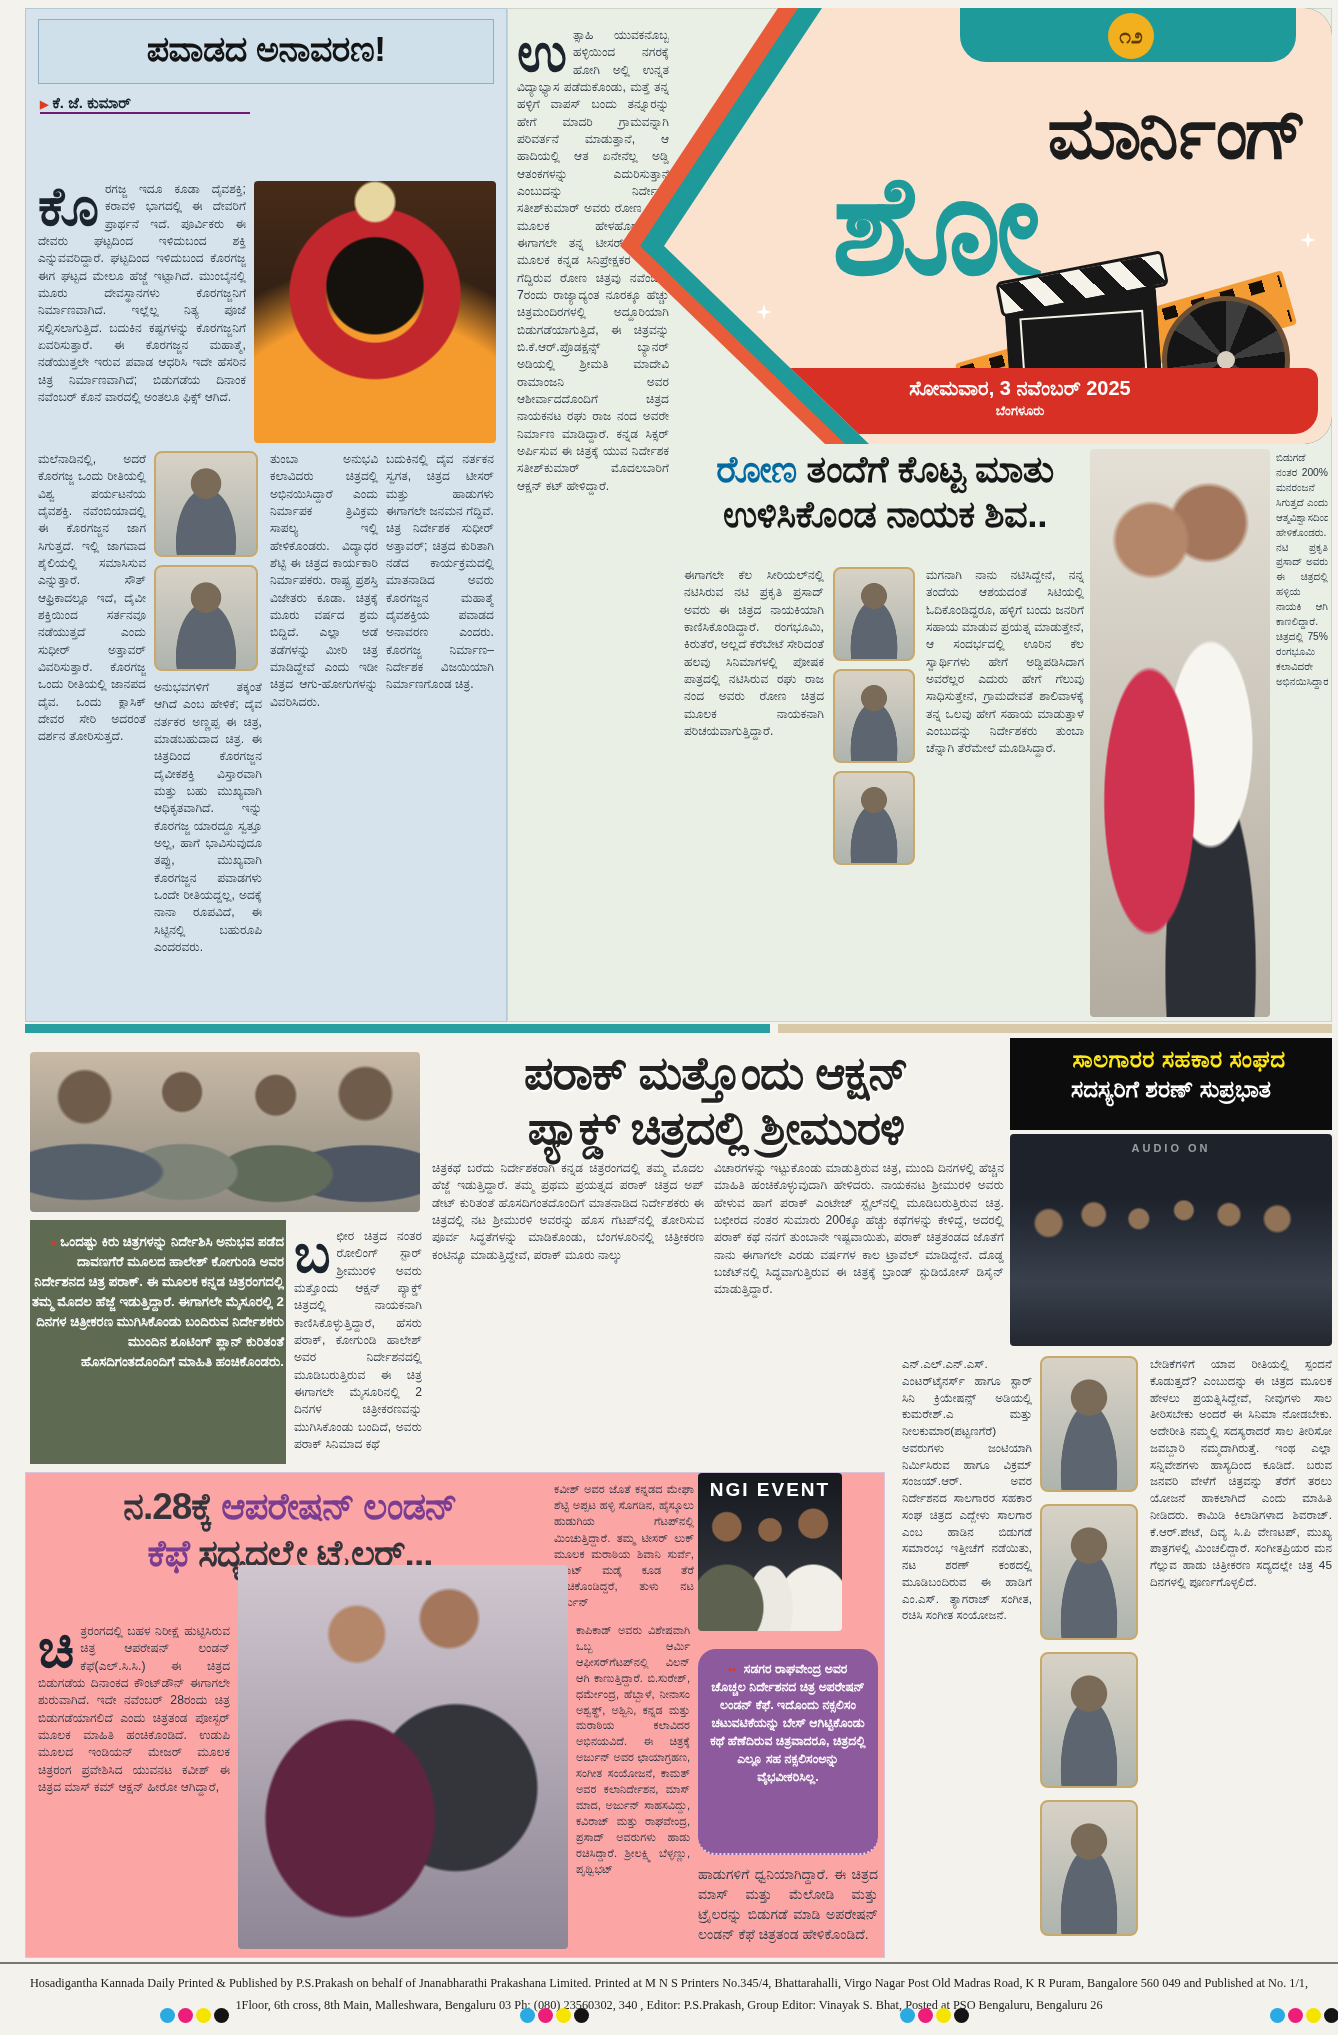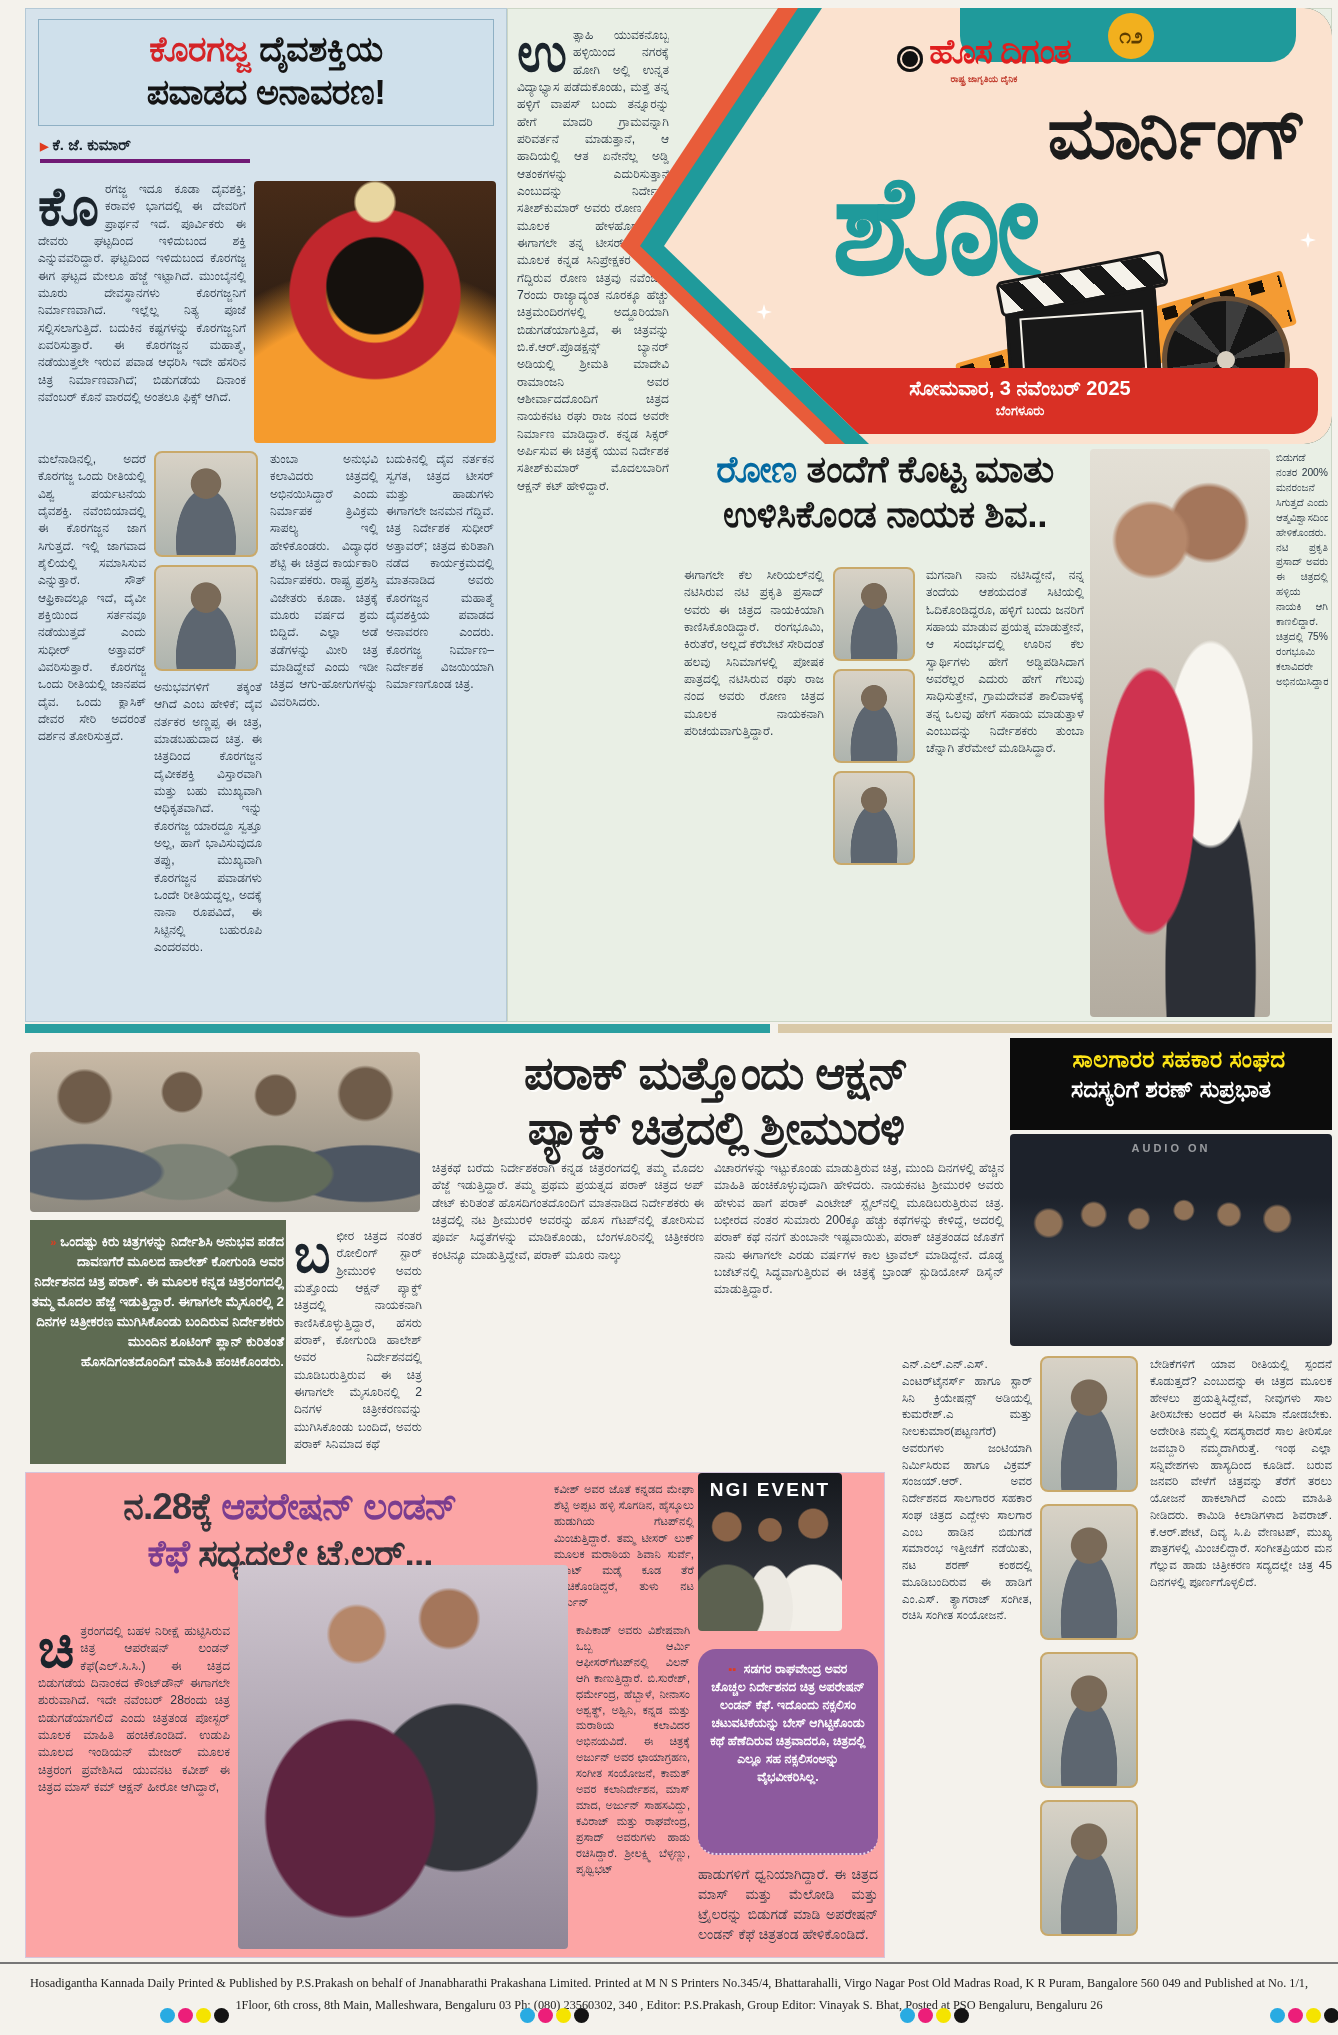--- a/index.html
+++ b/index.html
@@ -46,21 +46,21 @@
       radial-gradient(circle at 50% 40%, #15110d 0 24%, transparent 25%),
       radial-gradient(circle at 50% 43%, transparent 0 25%, #c1272d 26% 44%, transparent 45%),
       radial-gradient(circle at 50% 125%, #f59b2d 0 55%, rgba(245,155,45,0) 70%),
       linear-gradient(#472b18,#1a1410); }
 
   
   #kg-panel { left:25px; top:8px; width:482px; height:1014px; background:#d6e3ec; border:1px solid #b4c9d6; }
   #kg-headbox { margin:10px 12px 0; background:#cfe0eb; border:1px solid #8fb0c4; text-align:center; padding:8px 4px 12px; }
   .kg-h { font-size:35px; font-weight:800; color:#141414; line-height:1.22; letter-spacing:-.5px; }
   .accent-red { color:#d42427; }
-  #kg-byline { margin:10px 14px 0; width:210px; border-bottom:4px solid #701a75; padding-bottom:5px; font-weight:700; font-size:15px; color:#16202a; }
+  #kg-byline { margin:10px 14px 0; width:210px; border-bottom:2px solid #701a75; font-weight:700; font-size:15px; color:#16202a; }
   .marker { color:#e03b1e; font-size:11px; margin-right:4px; }
   #kg-row1 { position:absolute; left:12px; top:172px; width:458px; height:262px; display:flex; gap:8px; }
   #kg-intro { width:208px; height:262px; }
   #kg-deity { flex:1; }
   #kg-row2 { position:absolute; left:12px; top:442px; width:458px; height:560px; display:flex; gap:8px; }
   .kg-col { width:108px; height:100%; }
   .kg-port { width:104px; height:106px; margin-bottom:8px; }
 
   
   #rona-region { left:507px; top:8px; width:825px; height:1014px; background:#e9efe5; border:1px solid #ccd6c6; }
@@ -147,21 +147,20 @@
   .dot { width:15px; height:15px; border-radius:50%; }
   .dot.c{background:#29abe2}.dot.m{background:#ec1e79}.dot.y{background:#f5e400}.dot.k{background:#141414}
 </style>
 </head>
 <body>
 
 <div id="page">
 
   <div class="abs" id="kg-panel">
     <div id="kg-headbox">
-      <div class="kg-h"><span class="accent-red">ಕೊರಗಜ್ಜ</span><span> ದೈವಶಕ್ತಿಯ</span></div>
       <div class="kg-h">ಪವಾಡದ ಅನಾವರಣ!</div>
     </div>
     <div id="kg-byline"><span class="marker">▶</span><span>ಕೆ. ಜೆ. ಕುಮಾರ್</span></div>
     <div id="kg-row1">
       <div id="kg-intro" class="body-txt"><span class="dropcap">ಕೊ</span><span>ರಗಜ್ಜ ಇದೂ ಕೂಡಾ ದೈವಶಕ್ತಿ; ಕರಾವಳಿ ಭಾಗದಲ್ಲಿ ಈ ದೇವರಿಗೆ ಪ್ರಾರ್ಥನೆ ಇದೆ. ಪೂರ್ವಿಕರು ಈ ದೇವರು ಘಟ್ಟದಿಂದ ಇಳಿದುಬಂದ ಶಕ್ತಿ ಎನ್ನುವವರಿದ್ದಾರೆ. ಘಟ್ಟದಿಂದ ಇಳಿದುಬಂದ ಕೊರಗಜ್ಜ ಈಗ ಘಟ್ಟದ ಮೇಲೂ ಹೆಜ್ಜೆ ಇಟ್ಟಾಗಿದೆ. ಮುಂಬೈನಲ್ಲಿ ಮೂರು ದೇವಸ್ಥಾನಗಳು ಕೊರಗಜ್ಜನಿಗೆ ನಿರ್ಮಾಣವಾಗಿದೆ. ಇಲ್ಲೆಲ್ಲ ನಿತ್ಯ ಪೂಜೆ ಸಲ್ಲಿಸಲಾಗುತ್ತಿದೆ. ಬದುಕಿನ ಕಷ್ಟಗಳನ್ನು ಕೊರಗಜ್ಜನಿಗೆ ಏವರಿಸುತ್ತಾರೆ. ಈ ಕೊರಗಜ್ಜನ ಮಹಾತ್ಮೆ, ನಡೆಯುತ್ತಲೇ ಇರುವ ಪವಾಡ ಆಧರಿಸಿ ಇದೇ ಹೆಸರಿನ ಚಿತ್ರ ನಿರ್ಮಾಣವಾಗಿದೆ; ಬಿಡುಗಡೆಯ ದಿನಾಂಕ ನವೆಂಬರ್ ಕೊನೆ ವಾರದಲ್ಲಿ ಅಂತಲೂ ಫಿಕ್ಸ್ ಆಗಿದೆ.</span></div>
       <div id="kg-deity" class="ph ph-deity"></div>
     </div>
     <div id="kg-row2">
       <div class="kg-col body-txt">ಮಲೆನಾಡಿನಲ್ಲಿ, ಅದರೆ ಕೊರಗಜ್ಜ ಒಂದು ರೀತಿಯಲ್ಲಿ ವಿಶ್ವ ಪರ್ಯಟನೆಯ ದೈವಶಕ್ತಿ. ನವೆಂಬಿಯಾದಲ್ಲಿ ಈ ಕೊರಗಜ್ಜನ ಜಾಗ ಸಿಗುತ್ತದೆ. ಇಲ್ಲಿ ಜಾಗವಾದ ಶೈಲಿಯಲ್ಲಿ ಸಮಾಸಿಸುವ ಎನ್ನುತ್ತಾರೆ. ಸೌತ್ ಆಫ್ರಿಕಾದಲ್ಲೂ ಇದೆ, ದೈವೀ ಶಕ್ತಿಯಿಂದ ಸರ್ತನವೂ ನಡೆಯುತ್ತದೆ ಎಂದು ಸುಧೀರ್ ಅತ್ತಾವರ್ ವಿವರಿಸುತ್ತಾರೆ. ಕೊರಗಜ್ಜ ಒಂದು ರೀತಿಯಲ್ಲಿ ಜಾನಪದ ದೈವ. ಒಂದು ಕ್ಲಾಸಿಕ್ ದೇವರ ಸೇರಿ ಅದರಂತೆ ದರ್ಶನ ತೋರಿಸುತ್ತದೆ.</div>
       <div class="kg-col">
@@ -191,24 +190,20 @@
     </div>
     <div id="rona-photo" class="ph ph-couple"></div>
     <div id="rona-colC" class="body-txt">ಬಿಡುಗಡೆ ನಂತರ 200% ಮನರಂಜನೆ ಸಿಗುತ್ತದೆ ಎಂದು ಆತ್ಮವಿಶ್ವಾಸದಿಂದ ಹೇಳಿಕೊಂಡರು. ನಟಿ ಪ್ರಕೃತಿ ಪ್ರಸಾದ್ ಅವರು ಈ ಚಿತ್ರದಲ್ಲಿ ಹಳ್ಳಿಯ ನಾಯಕಿ ಆಗಿ ಕಾಣಲಿದ್ದಾರೆ. ಚಿತ್ರದಲ್ಲಿ 75% ರಂಗಭೂಮಿ ಕಲಾವಿದರೇ ಅಭಿನಯಿಸಿದ್ದಾರೆ.</div>
   </div>
 
   <div class="mast-shape" id="mast-orange"></div>
   <div class="mast-shape" id="mast-teal"></div>
   <div class="mast-shape" id="mast-peach">
     <div id="mast-tab">
       <div id="mast-pagenum">೧೨</div>
-    </div>
-    <div id="mast-logo-row">
-      <div><span id="mast-emblem"></span><span id="mast-logo">ಹೊಸ ದಿಗಂತ</span></div>
-      <div id="mast-tagline">ರಾಷ್ಟ್ರ ಜಾಗೃತಿಯ ದೈನಿಕ</div>
     </div>
     <div id="mast-title1">ಮಾರ್ನಿಂಗ್</div>
     <div id="mast-title2">ಶೋ</div>
     <div class="sparkle" id="spark1"></div>
     <div class="sparkle" id="spark2"></div>
     <div id="mast-strip"></div>
     <div id="mast-clapper"></div>
     <div id="mast-reel"></div>
     <div id="mast-datebar">
       <div id="mast-date">ಸೋಮವಾರ, 3 ನವೆಂಬರ್ 2025</div>

